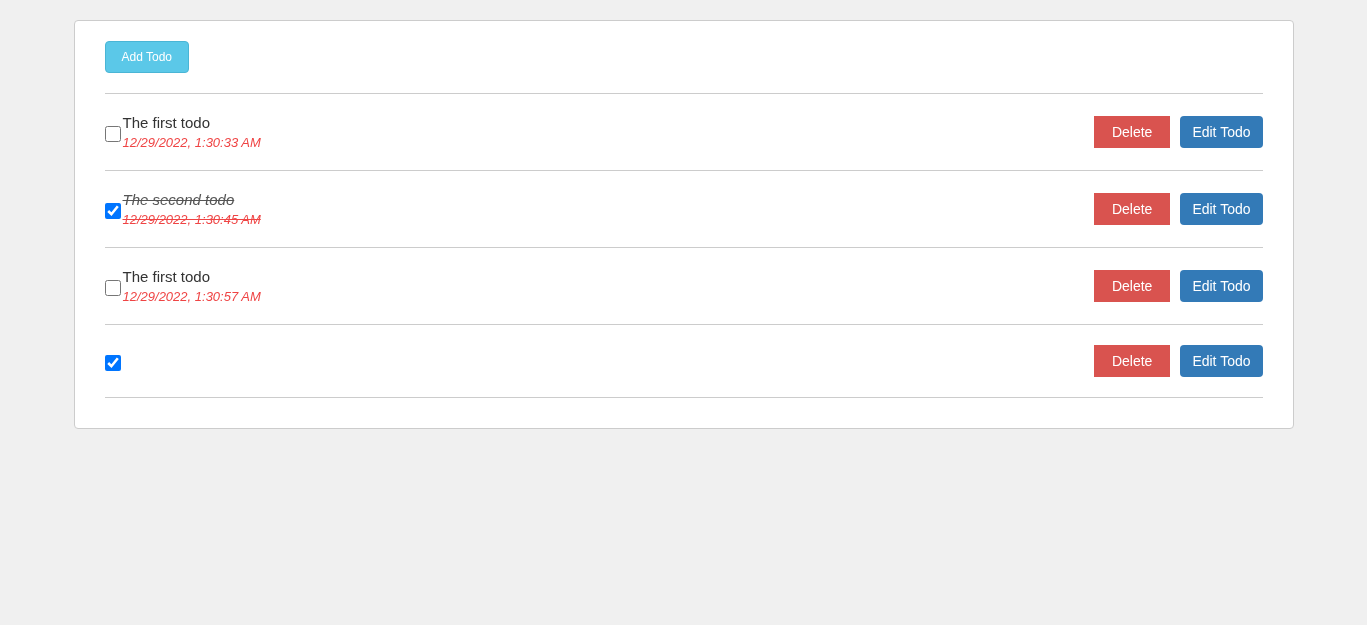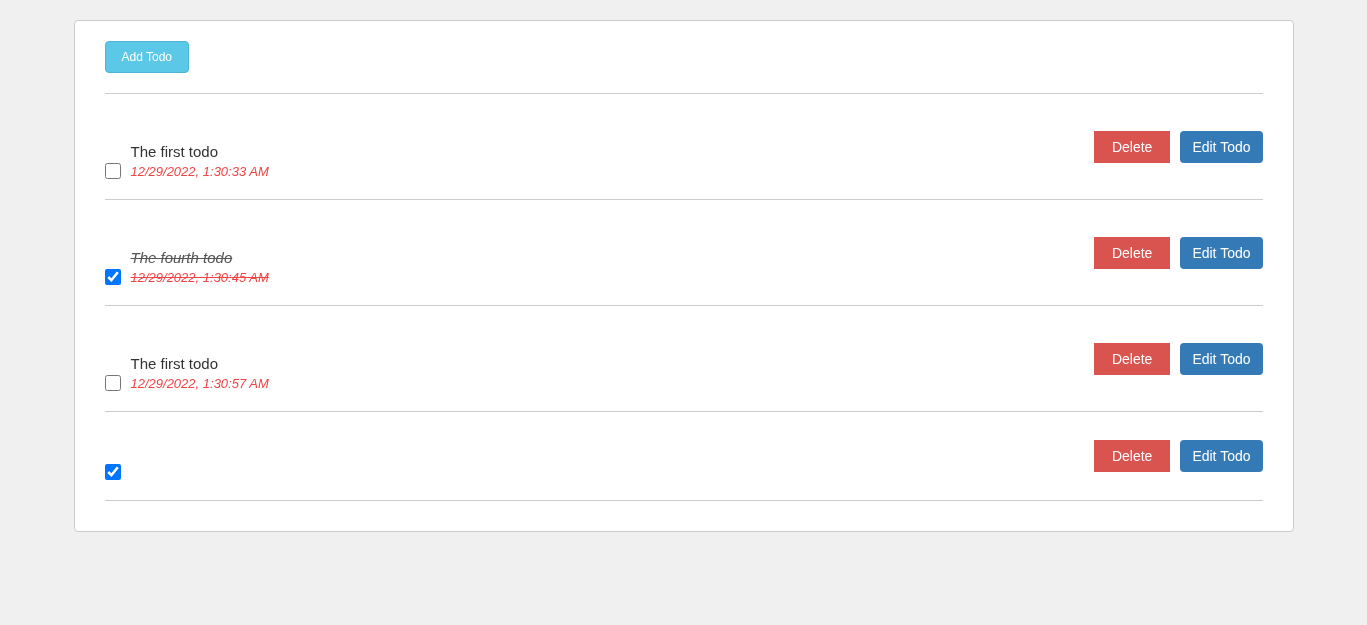--- a/index.html
+++ b/index.html
@@ -46,23 +46,22 @@
     .todo-item {
       display: flex;
       align-items: center;
       justify-content: space-between;
       padding: 20px 0;
       border-bottom: 1px solid #cccccc;
     }
 
     .todo-left {
       display: flex;
-      align-items: flex-end;
-      gap: 10px;
-      margin-top: 29px;
+      align-items: center;
+      gap: 2px;
     }
 
     .todo-checkbox {
       margin-top: 3px;
       width: 16px;
       height: 16px;
       cursor: pointer;
       flex-shrink: 0;
     }
 
@@ -138,21 +137,21 @@
         </div>
         <div class="todo-actions">
           <button class="delete-btn">Delete</button>
           <button class="edit-btn">Edit Todo</button>
         </div>
       </div>
       <div class="todo-item">
         <div class="todo-left">
           <input type="checkbox" class="todo-checkbox" checked="" style="">
           <div class="todo-text-block">
-            <span class="todo-title completed">The fourth todo</span>
+            <span class="todo-title completed">The second todo</span>
             <span class="todo-date completed">12/29/2022, 1:30:45 AM</span>
           </div>
         </div>
         <div class="todo-actions">
           <button class="delete-btn">Delete</button>
           <button class="edit-btn">Edit Todo</button>
         </div>
       </div>
       <div class="todo-item">
         <div class="todo-left">

